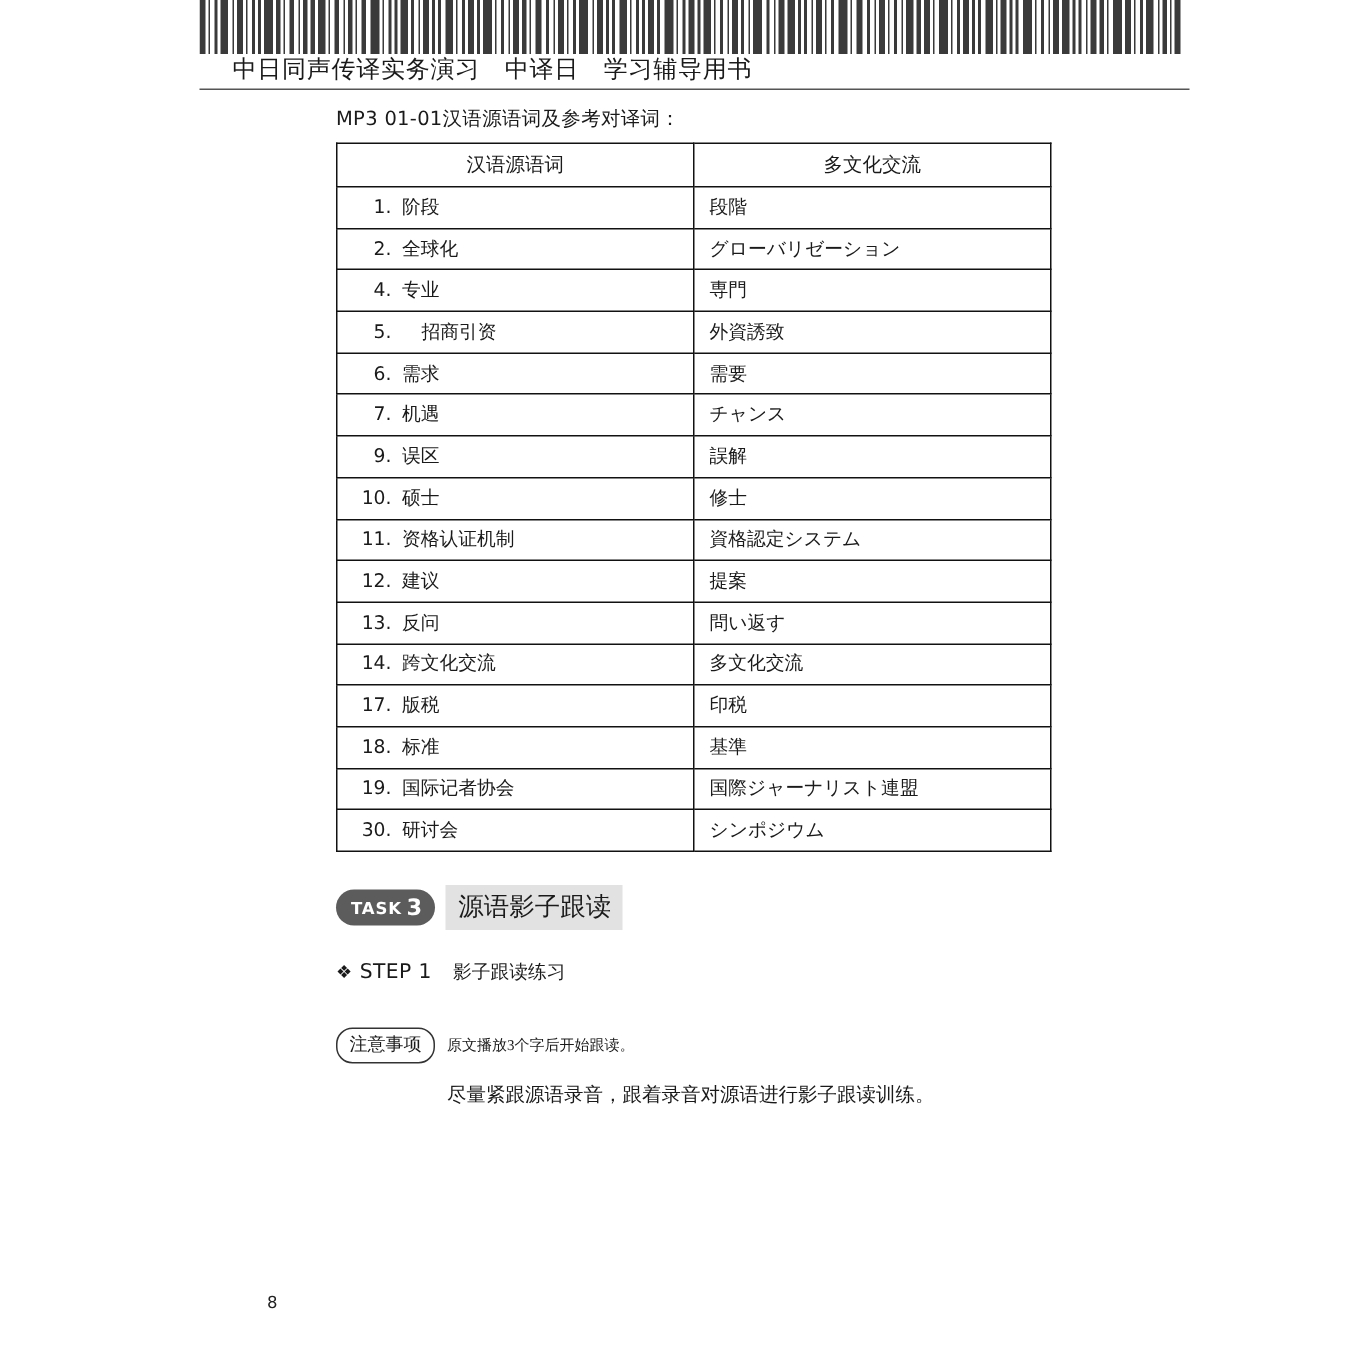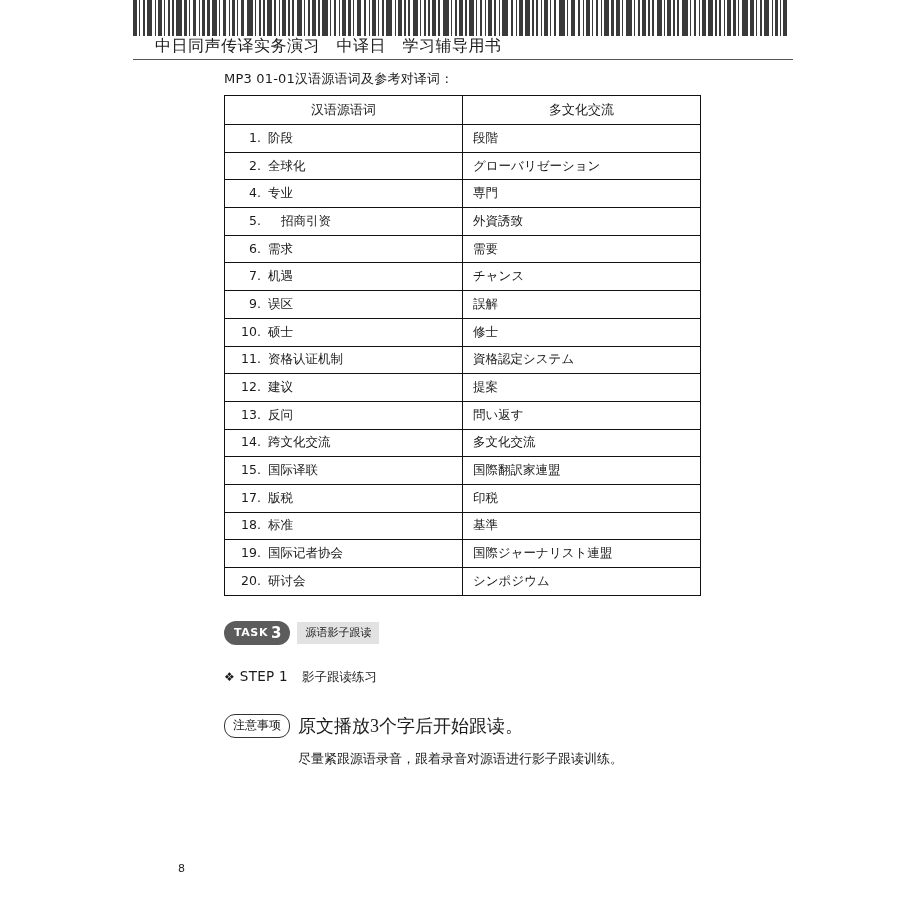--- a/index.html
+++ b/index.html
@@ -125,21 +125,21 @@
     font-weight: bold;
   }
   .task-pill .tnum {
     font-size: 15px;
     font-weight: bold;
     margin-left: 3px;
   }
   .task-label {
     margin-left: 7px;
     background: #e2e2e2;
-    font-size: 11px;
+    font-size: 17px;
     padding: 3px 8px 4px 8px;
     font-family: "DejaVu Sans", "Liberation Sans", sans-serif;
   }
 
   
   .step-row {
     margin-top: 22px;
     font-size: 13.5px;
     font-family: "DejaVu Sans", "Liberation Sans", sans-serif;
     display: flex;
@@ -173,21 +173,21 @@
   }
   .note-tag {
     border: 1px solid #333;
     border-radius: 11px;
     padding: 2px 8px 3px 8px;
     font-size: 12px;
     white-space: nowrap;
   }
   .note-text-1 {
     margin-left: 8px;
-    font-size: 18px;
+    font-size: 10px;
   }
   .note-text-2 {
     margin-top: 12px;
     margin-left: 74px;
     font-size: 13px;
   }
 
   
   .page-no {
     position: absolute;
@@ -396,37 +396,33 @@
         </tr>
         <tr>
           <td class="num-cell"><span class="idx">13.</span><span style="margin-left: 7px;">反问</span></td>
           <td>問い返す</td>
         </tr>
         <tr>
           <td class="num-cell"><span class="idx">14.</span><span style="margin-left: 7px;">跨文化交流</span></td>
           <td>多文化交流</td>
         </tr>
         <tr>
-          <td class="num-cell"><span class="idx">15.</span><span style="margin-left: 7px;">国际译联</span></td>
-          <td>国際翻訳家連盟</td>
-        </tr>
-        <tr>
           <td class="num-cell"><span class="idx">17.</span><span style="margin-left: 7px;">版税</span></td>
           <td>印税</td>
         </tr>
         <tr>
           <td class="num-cell"><span class="idx">18.</span><span style="margin-left: 7px;">标准</span></td>
           <td>基準</td>
         </tr>
         <tr>
           <td class="num-cell"><span class="idx">19.</span><span style="margin-left: 7px;">国际记者协会</span></td>
           <td>国際ジャーナリスト連盟</td>
         </tr>
         <tr>
-          <td class="num-cell"><span class="idx">20.</span><span style="margin-left: 7px;">研讨会</span></td>
+          <td class="num-cell"><span class="idx">30.</span><span style="margin-left: 7px;">研讨会</span></td>
           <td>シンポジウム</td>
         </tr>
       </tbody>
   </table>
 
   <div class="task-row">
     <div class="task-pill">
       <span class="tword">TASK</span>
       <span class="tnum">3</span>
     </div>

